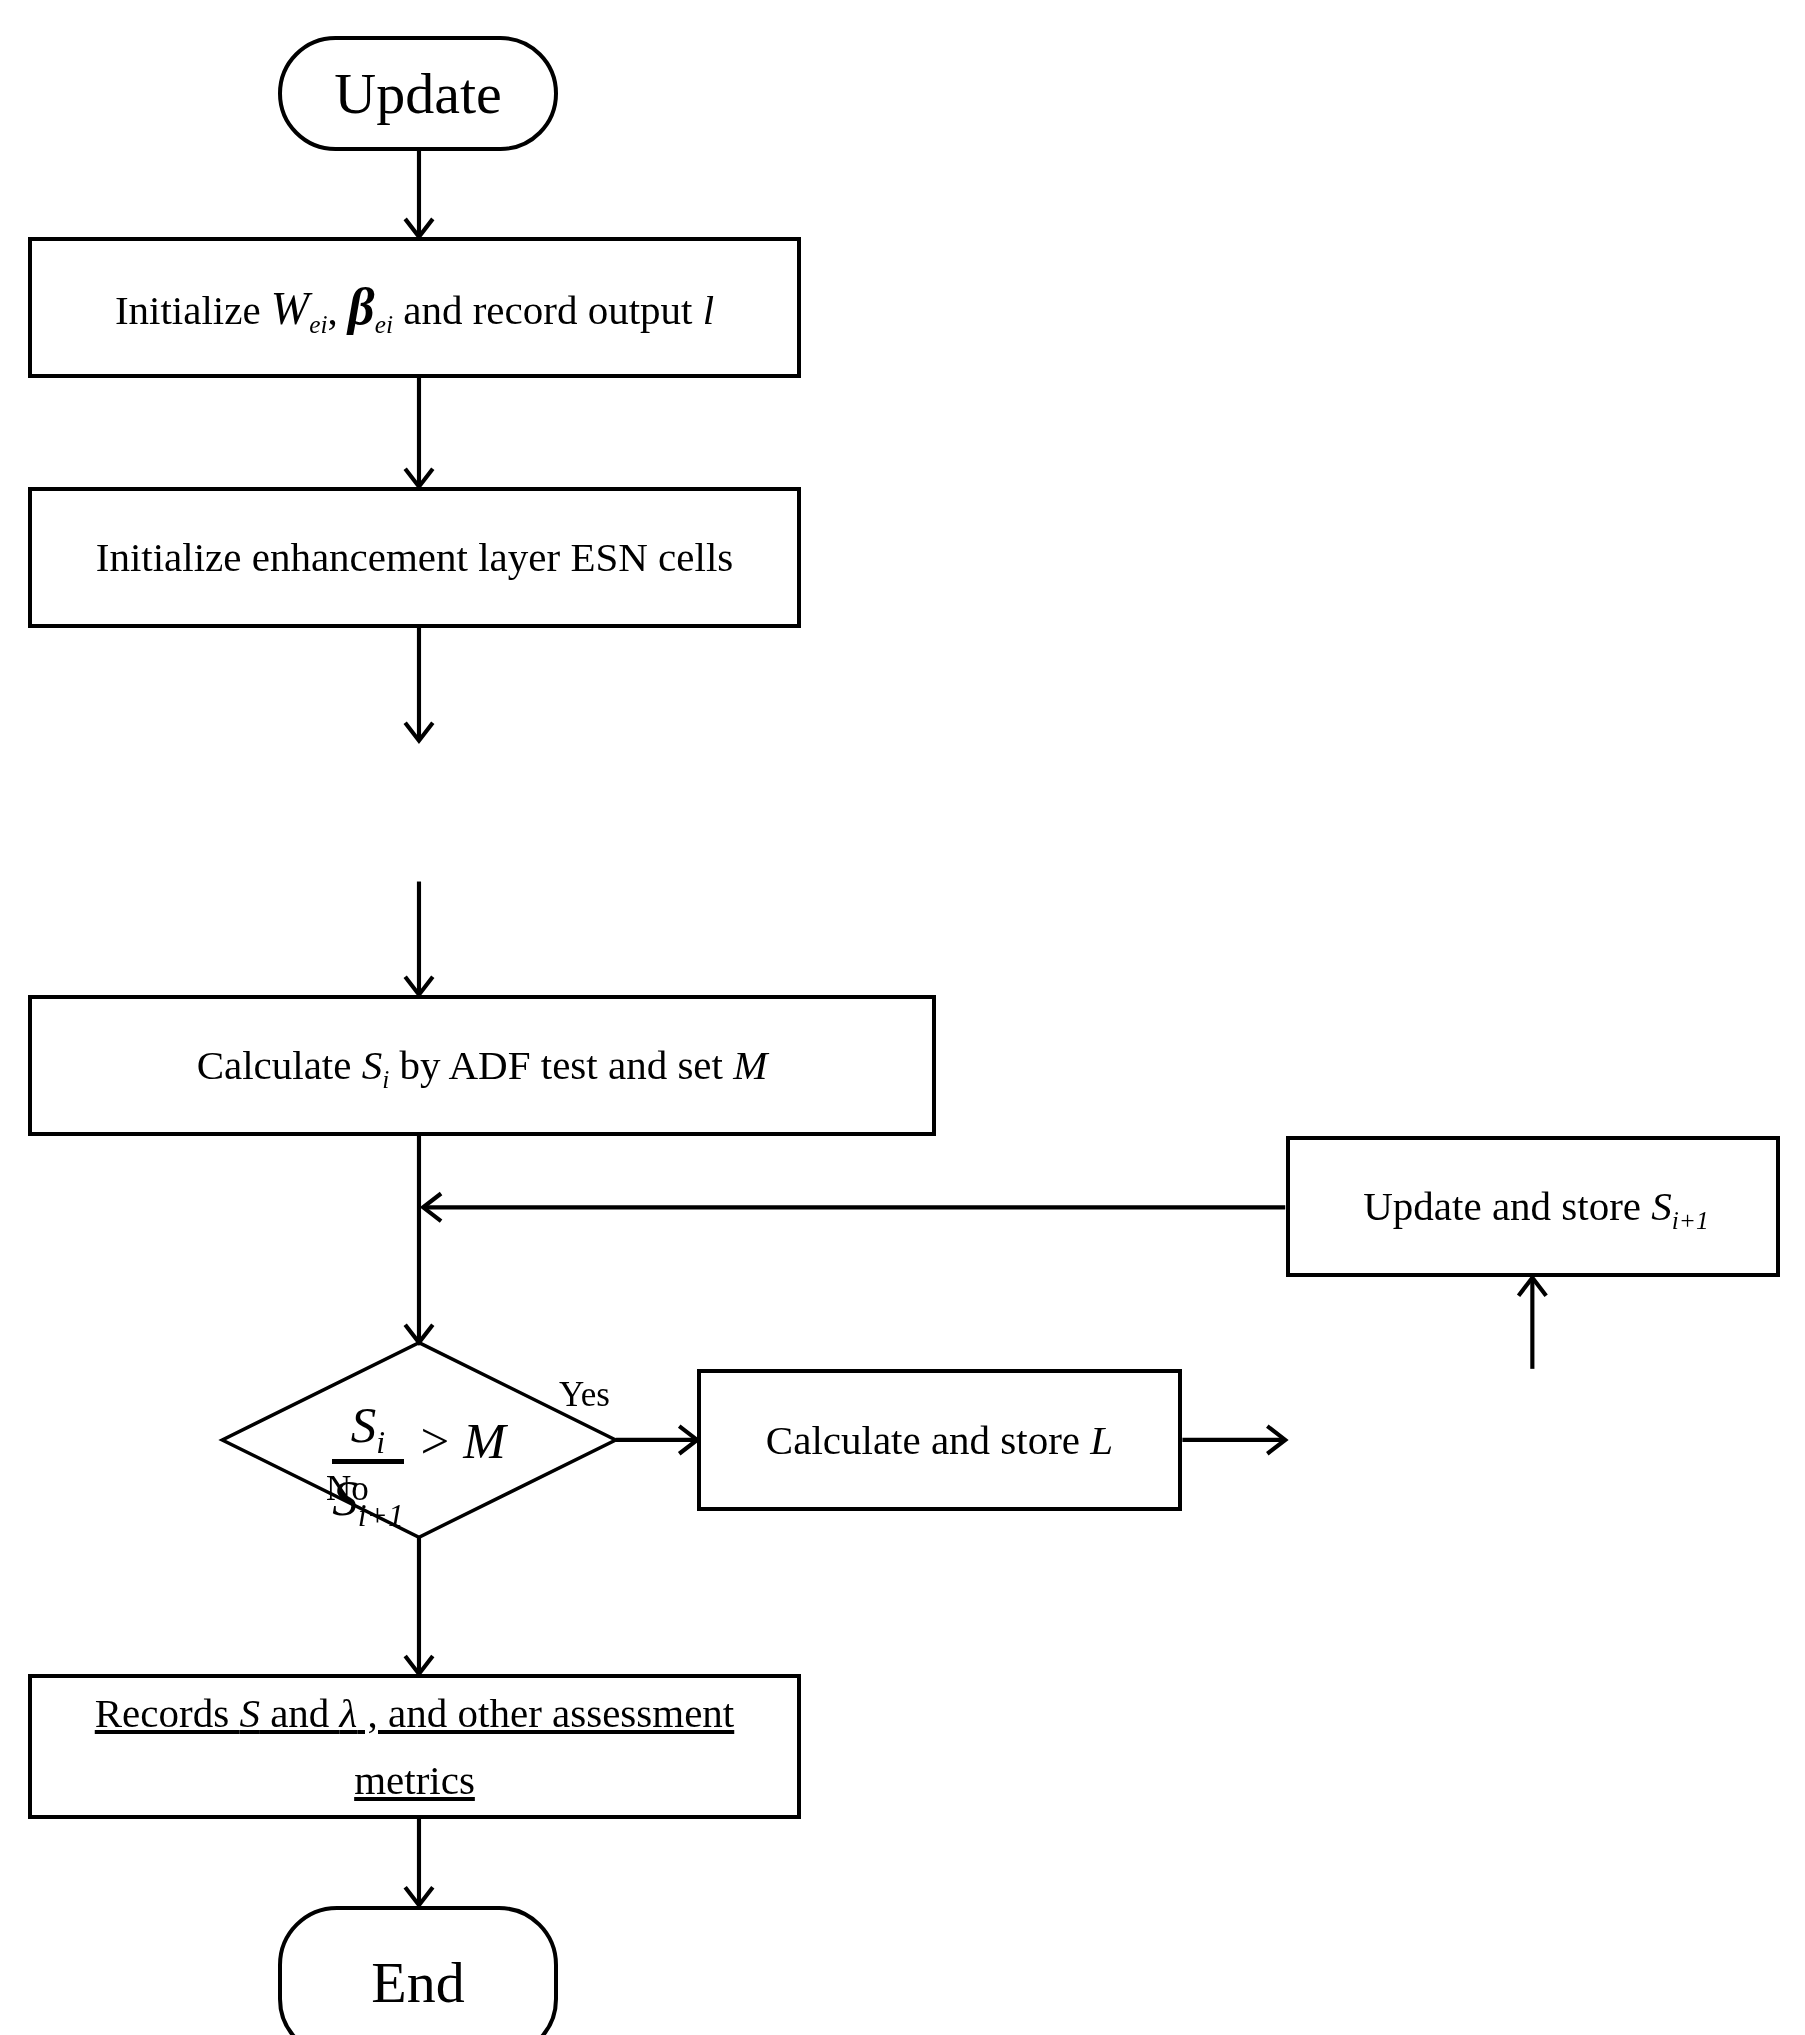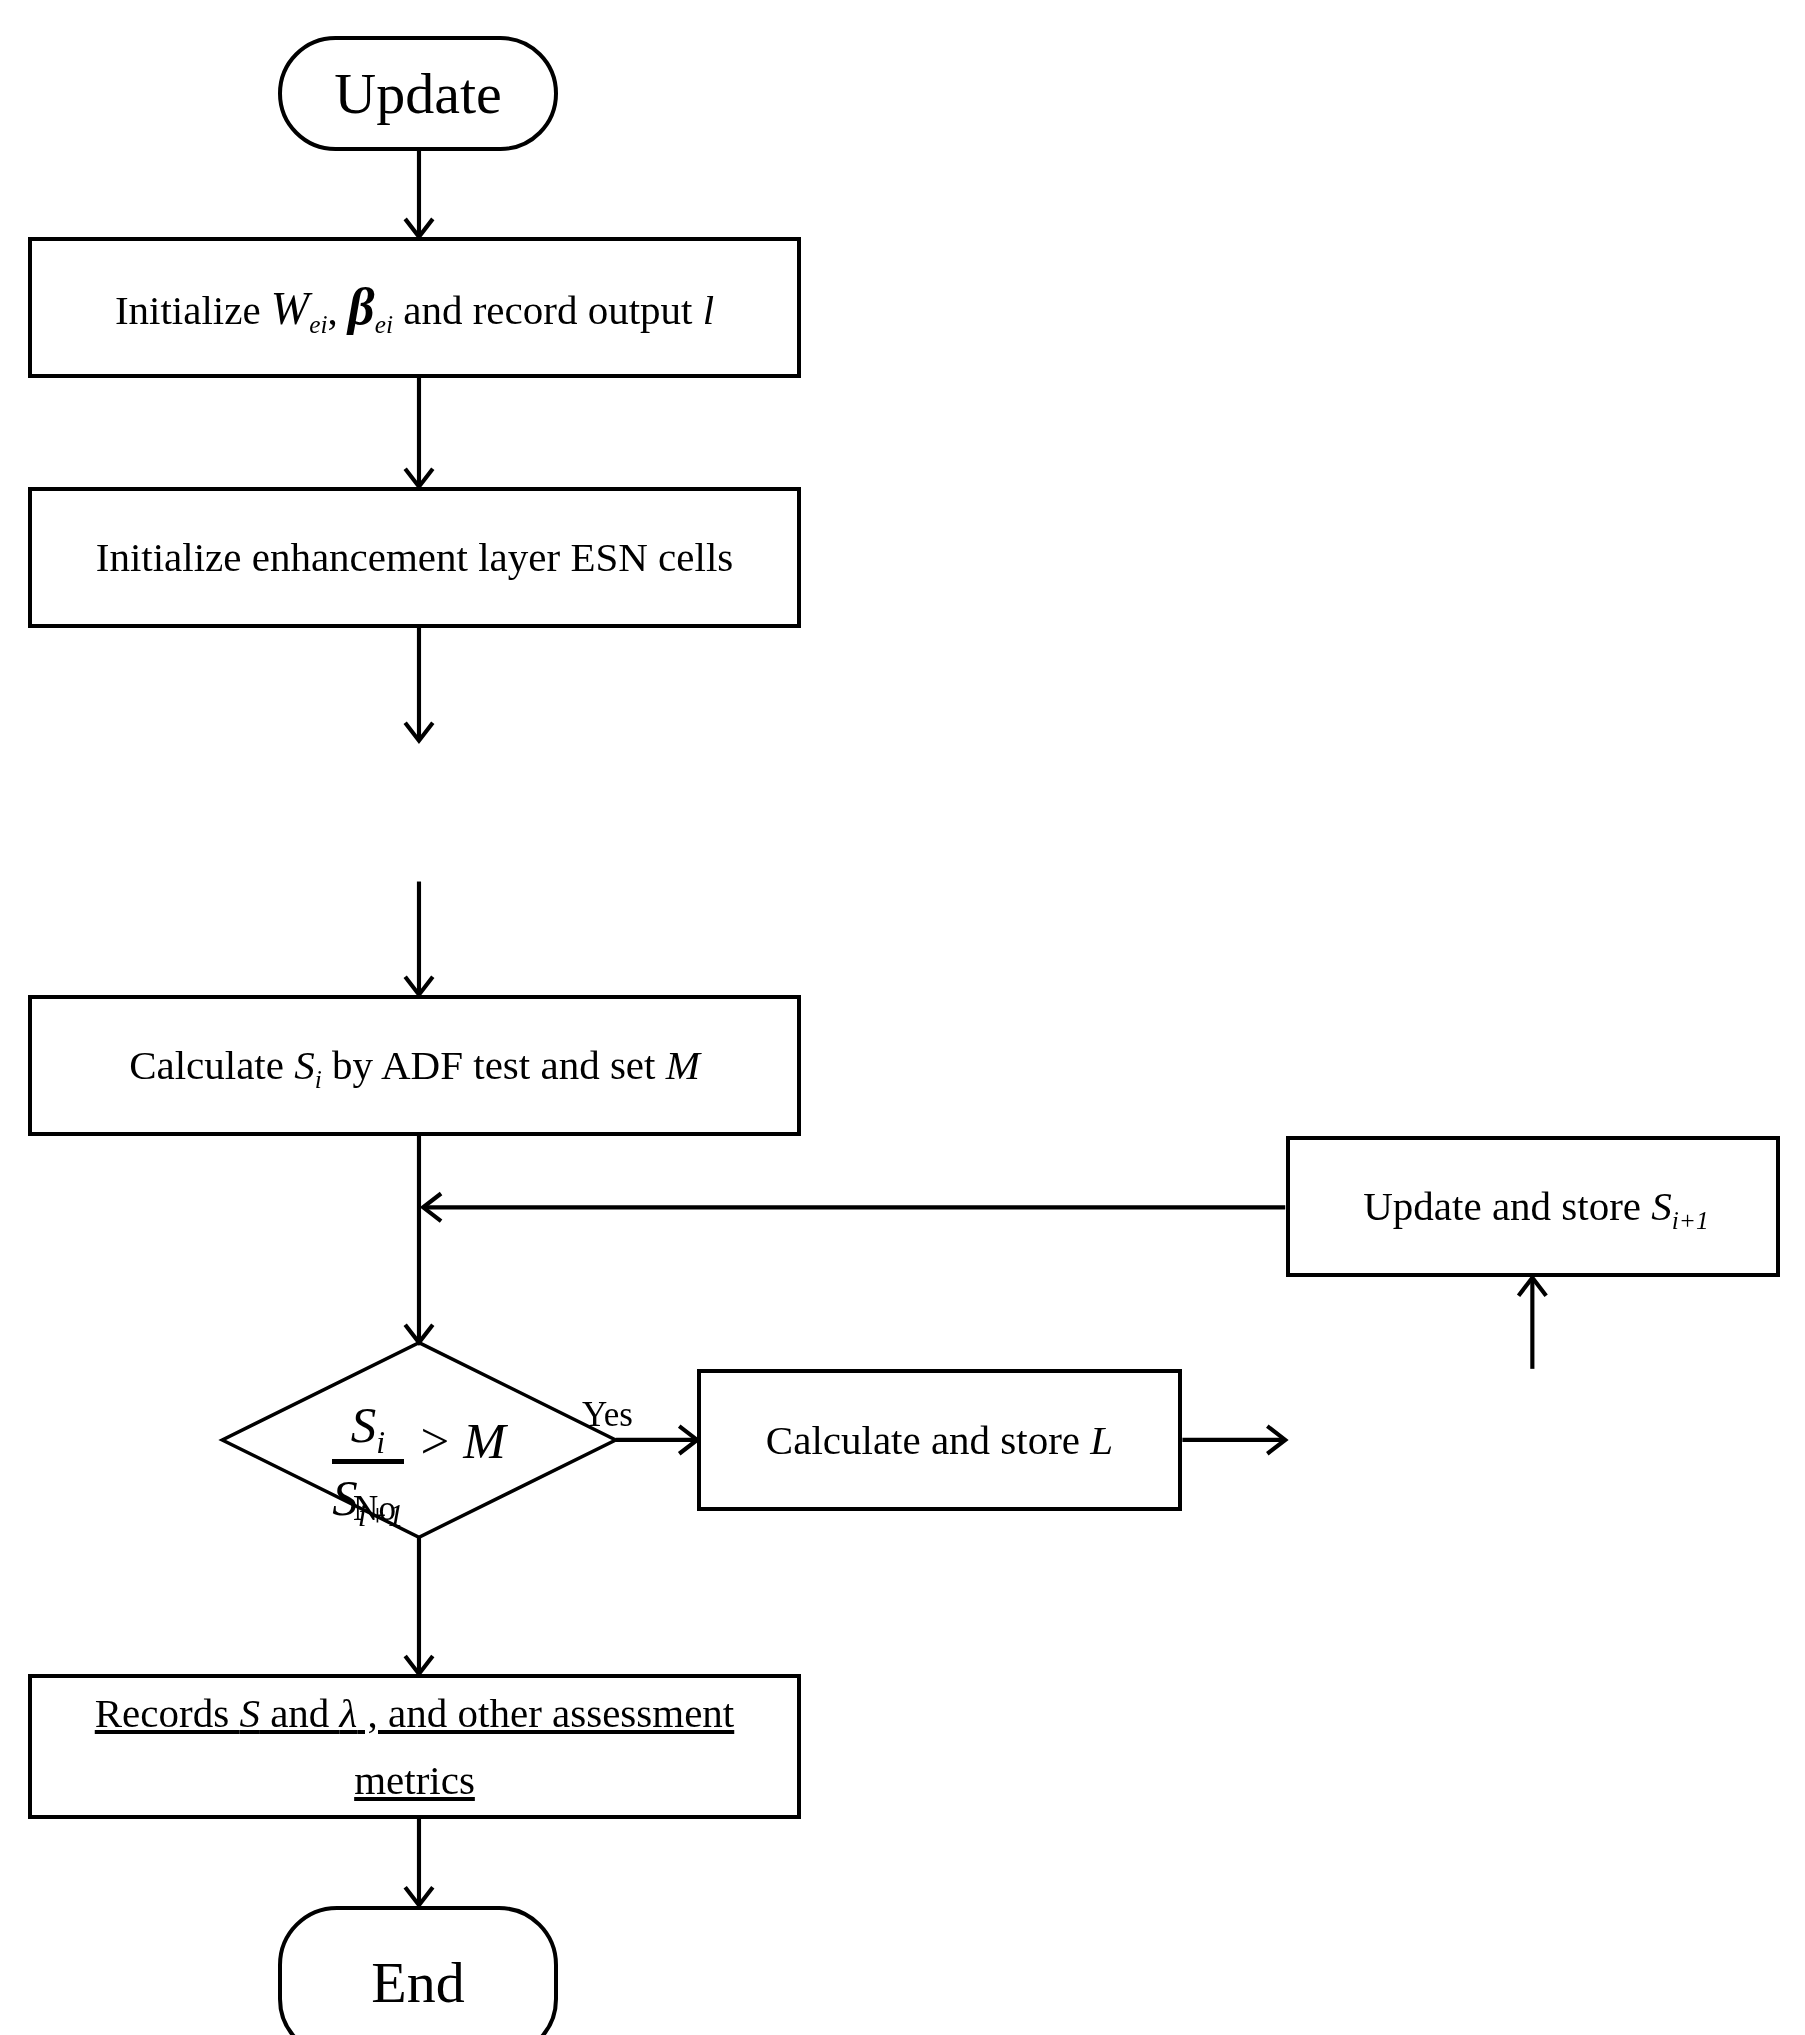--- a/index.html
+++ b/index.html
@@ -41,23 +41,21 @@
   sub {
     font-size: 0.62em;
     font-style: italic;
     line-height: 0;
   }
   .w-var  { font-style: italic; font-size: 46px; }
   .beta   { font-style: italic; font-weight: bold; font-size: 52px; }
   .branch-label {
     position: absolute;
     font-size: 35px;
-    text-align: center;
     width: 97px;
-    margin-top: 20px;
   }
   .decision-content {
     position: absolute;
     left: 222px;
     top: 1352px;
     width: 394px;
     height: 177px;
     display: flex;
     align-items: center;
     justify-content: center;
@@ -120,21 +118,21 @@
 
   <div class="node rect" style="left:28px; top:237px; width:773px; height:141px;">
     <div class="node-label"><span>Initialize </span><span class="w-var">W</span><sub>ei</sub><span>, </span><span class="beta">β</span><sub>ei</sub><span>  and record output </span><span class="mi">l</span></div>
   </div>
 
   <div class="node rect" style="left:28px; top:487px; width:773px; height:141px;">
     <div class="node-label">Initialize enhancement layer ESN cells</div>
   </div>
 
 
-  <div class="node rect" style="left:28px; top:995px; width:773px; height:141px;">
+  <div class="node rect" style="left:28px; top:995px; width:908px; height:141px;">
     <div class="node-label"><span>Calculate </span><span class="mi">S</span><sub>i</sub><span> by ADF test and set </span><span class="mi">M</span></div>
   </div>
 
   <div class="decision-content">
     <span class="fraction">
       <span class="frac-num"><span class="mi">S</span><sub>i</sub></span>
       <span class="frac-bar"></span>
       <span class="frac-den"><span class="mi">S</span><sub>i+1</sub></span>
     </span>
     <span class="decision-op">&gt;</span>

